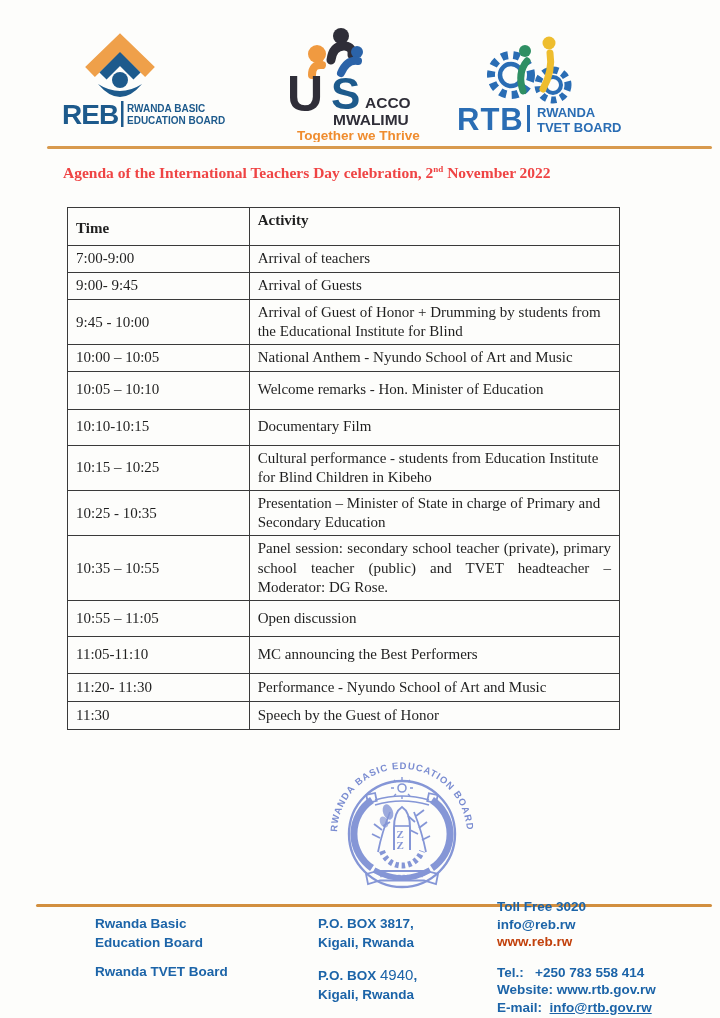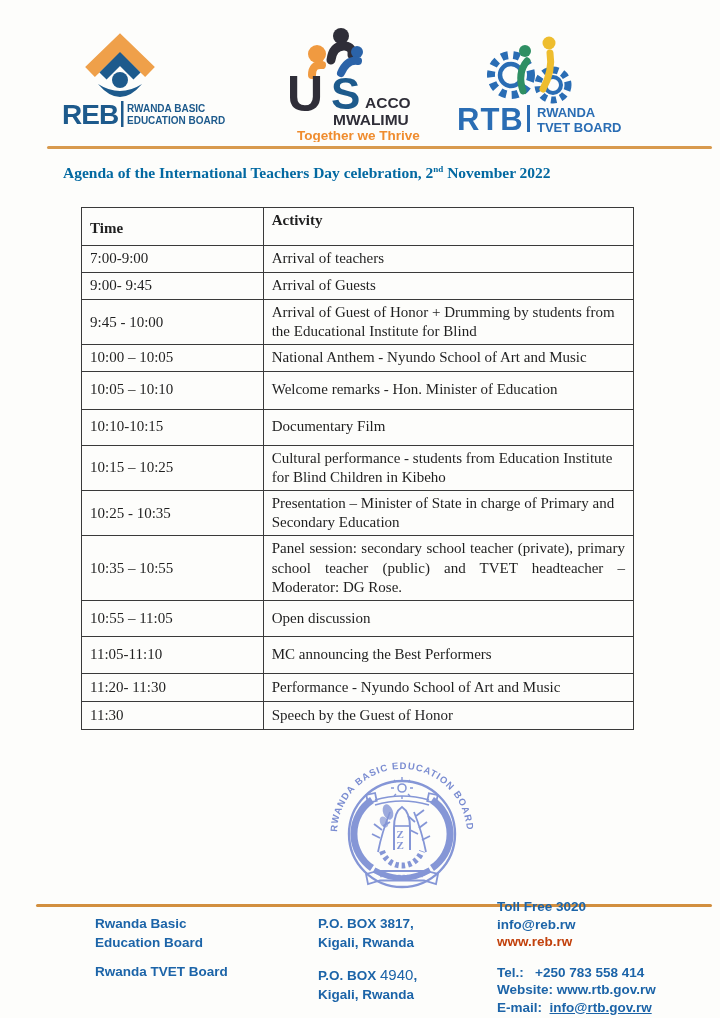--- a/index.html
+++ b/index.html
@@ -4,25 +4,25 @@
 <style>
   html,body{margin:0;padding:0;background:#e8e8e8;}
   #page{position:relative;width:720px;height:1018px;background:#fdfdfb;overflow:hidden;
         font-family:"Liberation Serif",serif;color:#1f1f1f;}
   .abs{position:absolute;}
 
   
   .rule{position:absolute;height:3px;background:#d89a4e;border-radius:2px;}
 
   
-  #title{left:63px;top:164px;width:620px;font-size:15.5px;font-weight:bold;color:#0369a1;font-family:Liberation Serif, serif;}
+  #title{left:63px;top:164px;width:620px;font-size:15.5px;font-weight:bold;color:#ef4444;font-family:Liberation Serif, serif;}
   #title sup{font-size:9px;}
 
   
-  #agenda{left:81px;top:207px;width:553px;border-collapse:collapse;position:absolute;
+  #agenda{left:67px;top:207px;width:553px;border-collapse:collapse;position:absolute;
           font-size:15px;line-height:1.28;}
   #agenda td,#agenda th{border:1.6px solid #3a3a3a;padding:3px 8px;vertical-align:middle;}
   #agenda th{font-weight:bold;text-align:left;}
   #agenda col.c-time{width:182px;}
   #agenda col.c-act{width:371px;}
   #agenda thead tr{height:38px;}
   #agenda th.h-time{vertical-align:bottom;padding-bottom:7px;}
   #agenda th.h-act{vertical-align:top;padding-top:3px;}
   tr.r0{height:27px} tr.r1{height:27px} tr.r2{height:37px} tr.r3{height:26px}
   tr.r4{height:38px} tr.r5{height:36px} tr.r6{height:35px} tr.r7{height:38px}

